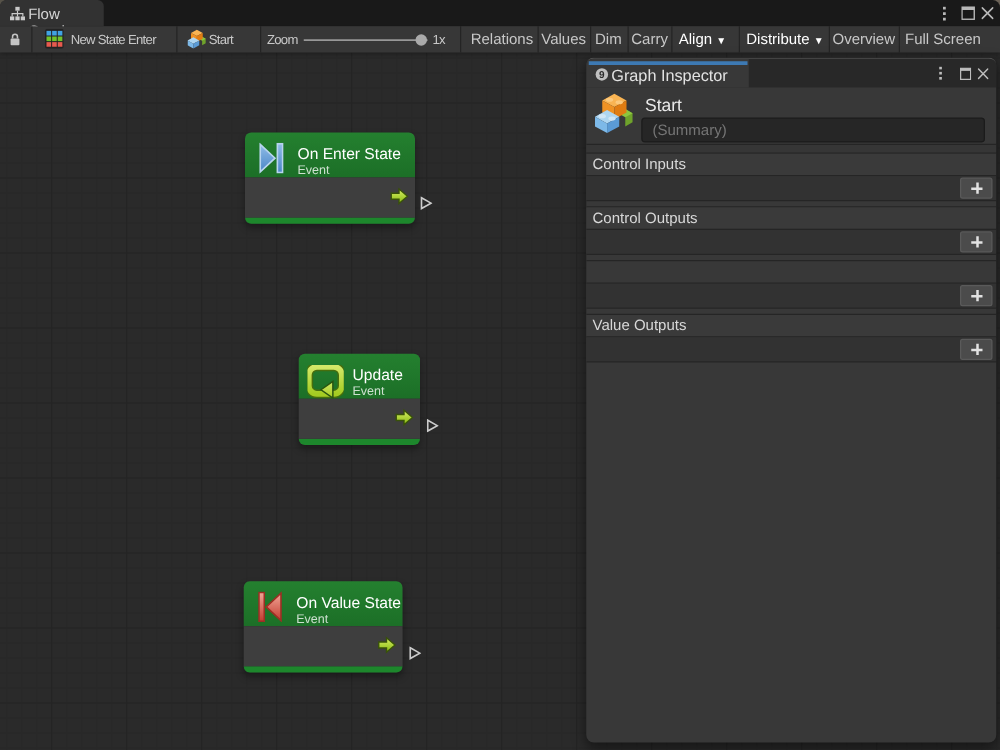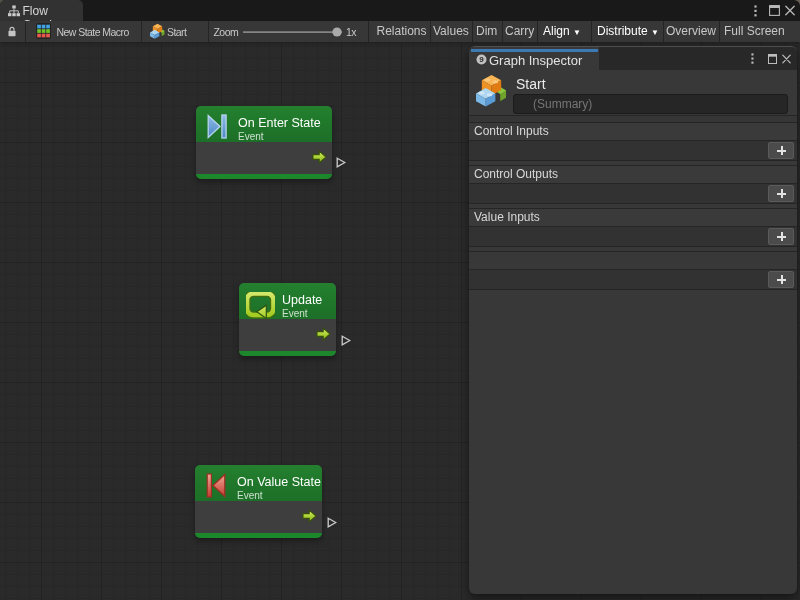--- a/index.html
+++ b/index.html
@@ -56,21 +56,21 @@
   .prow-label { position:absolute; left:0; width:328px; height:17px; background:#3a3a3a;
      font-size:12px; color:#d8d8d8; padding-left:5px; line-height:17px; }
   .prow-plus { position:absolute; left:0; width:328px; height:19px; background:#323232; }
   .pline { position:absolute; left:0; width:328px; height:1px; background:#252525; }
   .plusbtn { position:absolute; right:3px; top:1px; width:26px; height:17px;
      background:#4b4b4b; border:1px solid #5a5a5a; border-radius:2px; }
   .plusbtn::before { content:""; position:absolute; left:8px; top:6.5px; width:9px; height:2px; background:#e2e2e2; }
   .plusbtn::after { content:""; position:absolute; left:11.5px; top:3px; width:2px; height:9px; background:#e2e2e2; }
   #summary { position:absolute; left:44px; top:47px; width:275px; height:20px;
      background:#262626; border:1px solid #1b1b1b; border-radius:3px;
-     font-size:12px; color:#757575; line-height:18px; padding-left:19px; }
+     font-size:12px; color:#757575; line-height:18px; padding-left:8px; }
   #startlbl { position:absolute; left:47px; top:28.5px; font-size:14px; color:#eaeaea; }
 </style>
 </head>
 <body>
 <div id="stage">
 
   <div id="canvas" class="abs"></div>
 
   <div class="abs" style="left:0;top:0;width:10px;height:10px;background:#565248"></div>
   <div class="abs" style="left:790px;top:0;width:10px;height:10px;background:#6b6257"></div>
@@ -133,21 +133,21 @@
           <rect x="1.2" y="6.2" width="3.7" height="3.7"></rect>
           <rect x="5.7" y="6.2" width="3.7" height="3.7"></rect>
           <rect x="10.2" y="6.2" width="3.7" height="3.7"></rect>
         </g>
       <g fill="#e85a4e">
           <rect x="1.2" y="10.7" width="3.7" height="3.7"></rect>
           <rect x="5.7" y="10.7" width="3.7" height="3.7"></rect>
           <rect x="10.2" y="10.7" width="3.7" height="3.7"></rect>
         </g>
     </svg>
-    <div class="tbtxt" style="left:56.5px">New State Macro</div>
+    <div class="tbtxt" style="left:56.5px">New State Enter</div>
 
     <svg class="abs" style="left:150px;top:2px" width="15" height="16" viewBox="0 0 32 33">
       <g>
         <polygon points="25,13 31,16.5 31,24 25,27.5" fill="#6fa32b"></polygon>
         <polygon points="25,13 31,16.5 25,20 19,16.5" fill="#8cc63f"></polygon>
         <polygon points="16,1 26,6.5 16,12 6,6.5" fill="#f9b453"></polygon>
         <polygon points="6,6.5 16,12 16,22 6,16.5" fill="#ef9224"></polygon>
         <polygon points="26,6.5 16,12 16,22 26,16.5" fill="#e07c12"></polygon>
         <polygon points="10,14 20,19.5 10,25 0,19.5" fill="#aed6f1"></polygon>
         <polygon points="0,19.5 10,25 10,33 0,27.5" fill="#7db9e8"></polygon>
@@ -313,28 +313,28 @@
 
     <div class="pline" style="top:118px"></div>
     <div class="prow-label" style="top:119px">Control Outputs</div>
     <div class="pline" style="top:136px"></div>
     <div class="prow-plus" style="top:137px">
         <div class="plusbtn"></div>
       </div>
     <div class="pline" style="top:156px"></div>
 
     <div class="pline" style="top:161px"></div>
-    <div class="prow-label" style="top:162px">Value Inputs</div>
     <div class="pline" style="top:179px"></div>
     <div class="prow-plus" style="top:180px">
         <div class="plusbtn"></div>
       </div>
     <div class="pline" style="top:199px"></div>
 
     <div class="pline" style="top:204px"></div>
+    <div class="prow-label" style="top:205px">Value Outputs</div>
     <div class="pline" style="top:222px"></div>
     <div class="prow-plus" style="top:223px">
         <div class="plusbtn"></div>
       </div>
     <div class="pline" style="top:242px"></div>
   </div>
 
 </div>
 
 </body></html>

